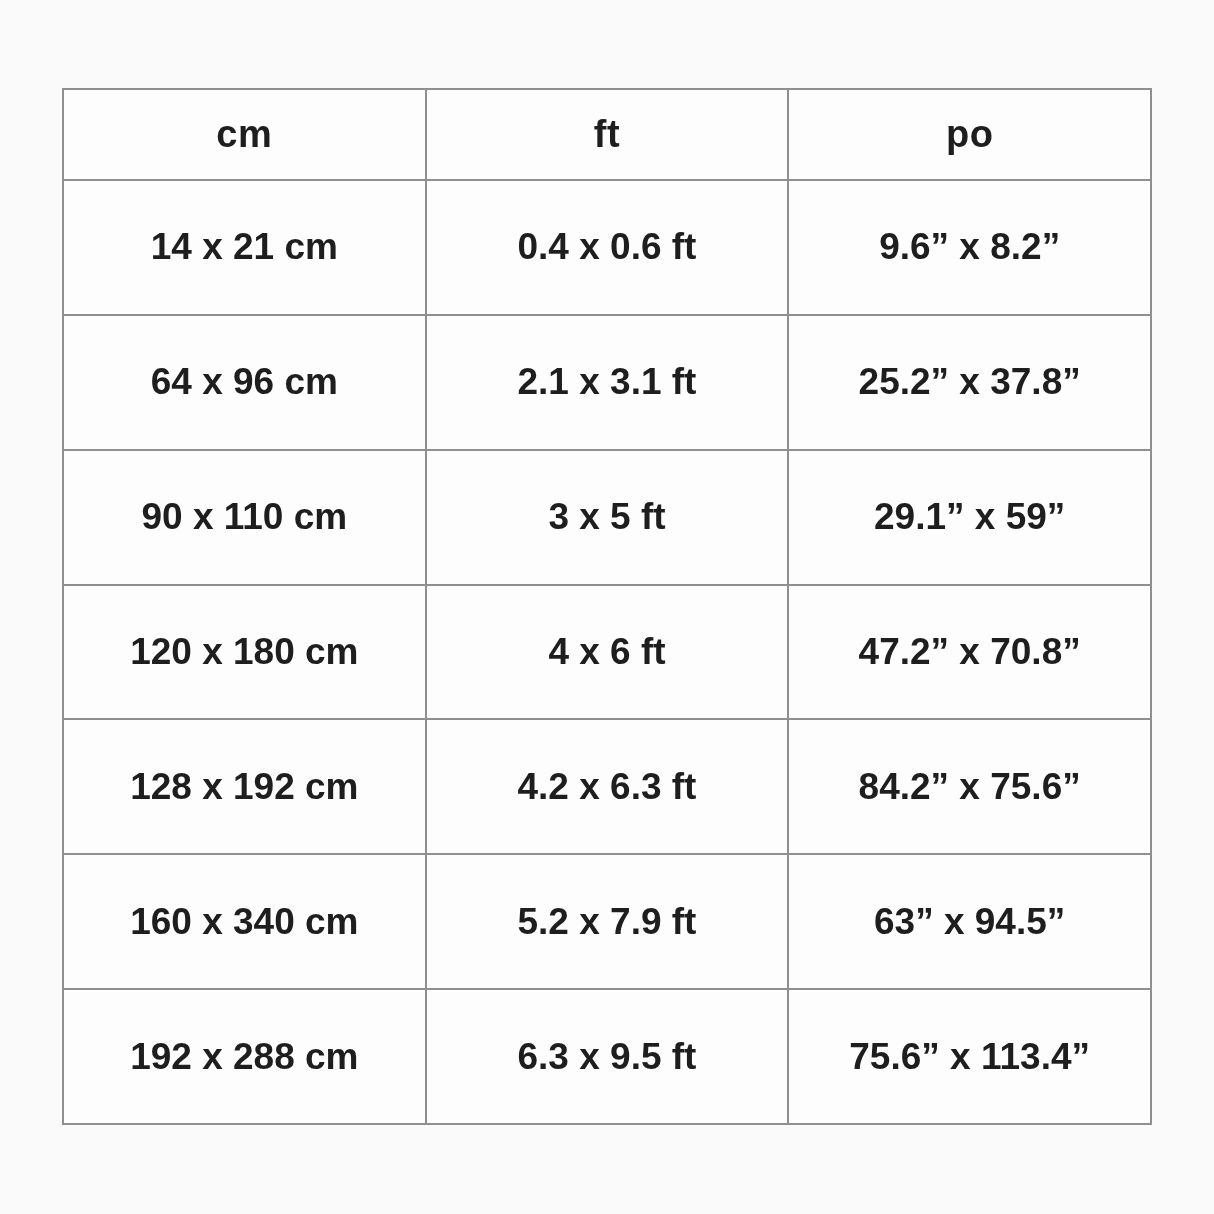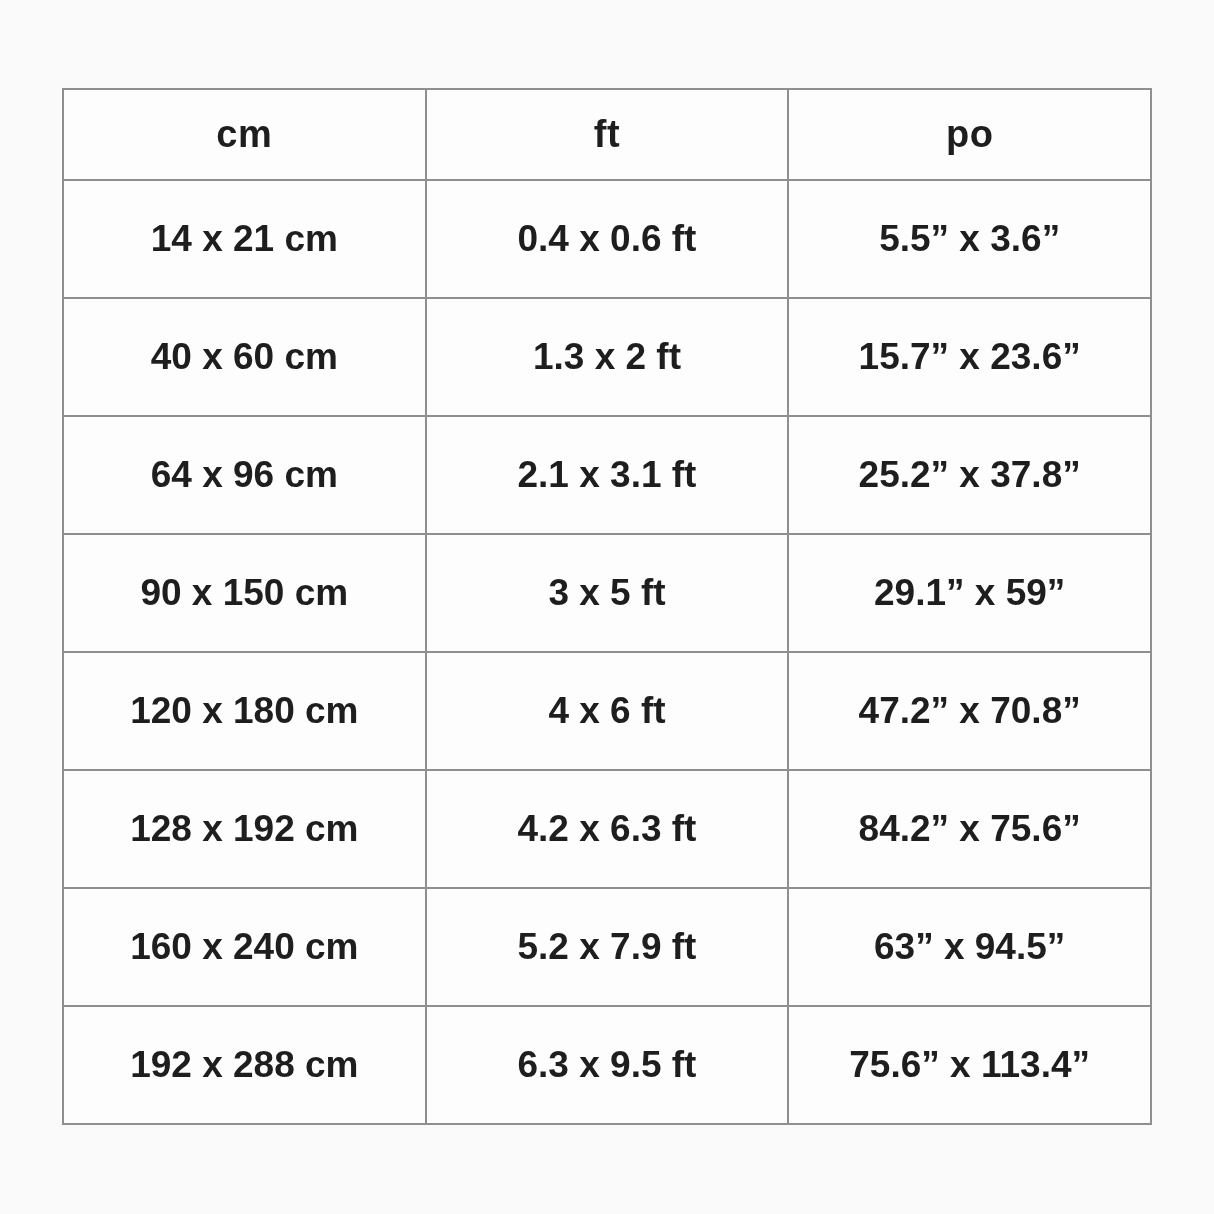--- a/index.html
+++ b/index.html
@@ -63,49 +63,44 @@
       <tr>
         <th>cm</th>
         <th>ft</th>
         <th>po</th>
       </tr>
     </thead>
     <tbody id="table-body">
         <tr>
           <td>14 x 21 cm</td>
           <td>0.4 x 0.6 ft</td>
-          <td>5.5” x 3.6”</td>
-        </tr>
-        <tr>
-          <td>40 x 60 cm</td>
-          <td>1.3 x 2 ft</td>
-          <td>15.7” x 23.6”</td>
+          <td>9.6” x 8.2”</td>
         </tr>
         <tr>
           <td>64 x 96 cm</td>
           <td>2.1 x 3.1 ft</td>
           <td>25.2” x 37.8”</td>
         </tr>
         <tr>
-          <td>90 x 150 cm</td>
+          <td>90 x 110 cm</td>
           <td>3 x 5 ft</td>
           <td>29.1” x 59”</td>
         </tr>
         <tr>
           <td>120 x 180 cm</td>
           <td>4 x 6 ft</td>
           <td>47.2” x 70.8”</td>
         </tr>
         <tr>
           <td>128 x 192 cm</td>
           <td>4.2 x 6.3 ft</td>
           <td>84.2” x 75.6”</td>
         </tr>
         <tr>
-          <td>160 x 240 cm</td>
+          <td>160 x 340 cm</td>
           <td>5.2 x 7.9 ft</td>
           <td>63” x 94.5”</td>
         </tr>
         <tr>
           <td>192 x 288 cm</td>
           <td>6.3 x 9.5 ft</td>
           <td>75.6” x 113.4”</td>
         </tr>
       </tbody>
   </table>

